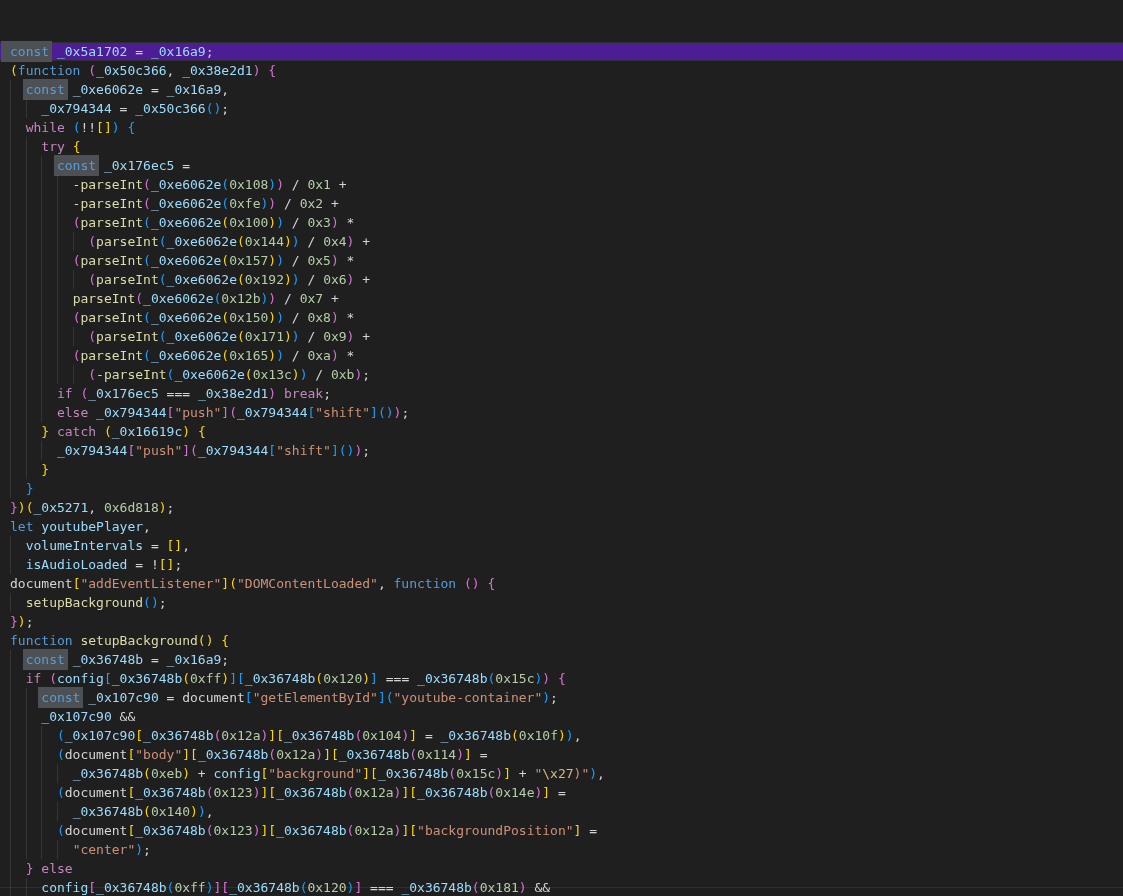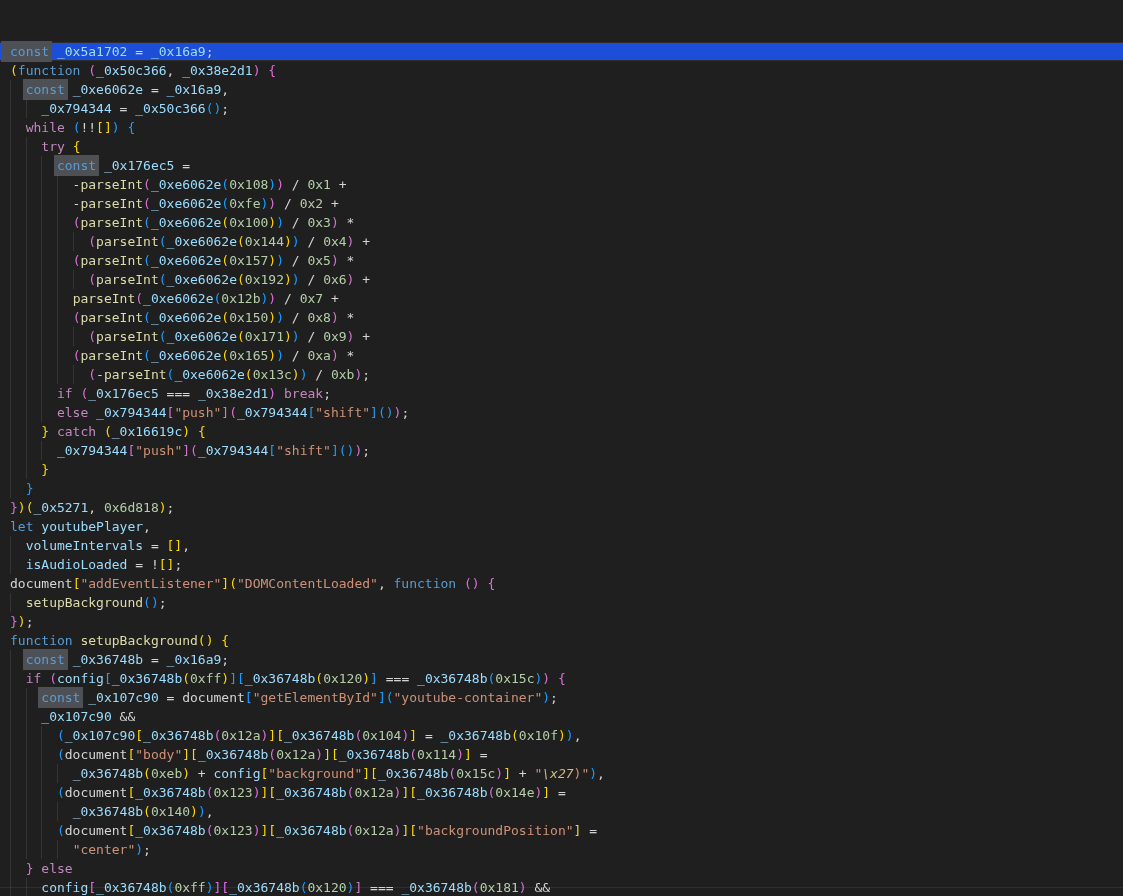--- a/index.html
+++ b/index.html
@@ -9,36 +9,36 @@
     font-family:"DejaVu Sans Mono","Liberation Mono",monospace;
   }
   .editor {
     position:relative; width:1123px; height:896px;
     padding-top:4px; box-sizing:border-box;
     font-size:13px; line-height:19px; white-space:pre;
     color:#d4d4d4; cursor:text;
   }
   .line { position:relative; height:19px; }
   .line.current {
-    background:#1d4ed8;
+    background:#4c1d95;
     box-shadow: inset 0 1px 0 #2e2e2e, inset 0 -1px 0 #2e2e2e;
   }
   .code { position:relative; display:inline-block; padding-left:10px; }
   .guide { position:absolute; top:0; bottom:0; width:1px; background:rgba(255,255,255,0.10); }
   .bottom-rule { position:absolute; left:0; top:887px; width:1123px; height:1px; background:#2e2e2e; }
 
   
   .kw  { color:#569cd6;margin-top:20px; }
   .kwh { color:#569cd6; background:#4d5156; padding:3px 3px; margin:0 -3px; }
   .current .kwh { padding-left:9px; margin-left:-9px; }
   .ctl { color:#c586c0; }
   .v   { color:#9cdcfe; }
   .fn  { color:#dcdcaa; }
   .str { color:#ce9178; }
-  .esc { color:#d7ba7d;font-style:italic; }
+  .esc { color:#d7ba7d; }
   .num { color:#b5cea8; }
   .pl  { color:#d4d4d4; }
   .b1  { color:#ffd700; }
   .b2  { color:#da70d6; }
   .b3  { color:#179fff; }
 </style>
 </head>
 <body>
 
 <div class="editor">

